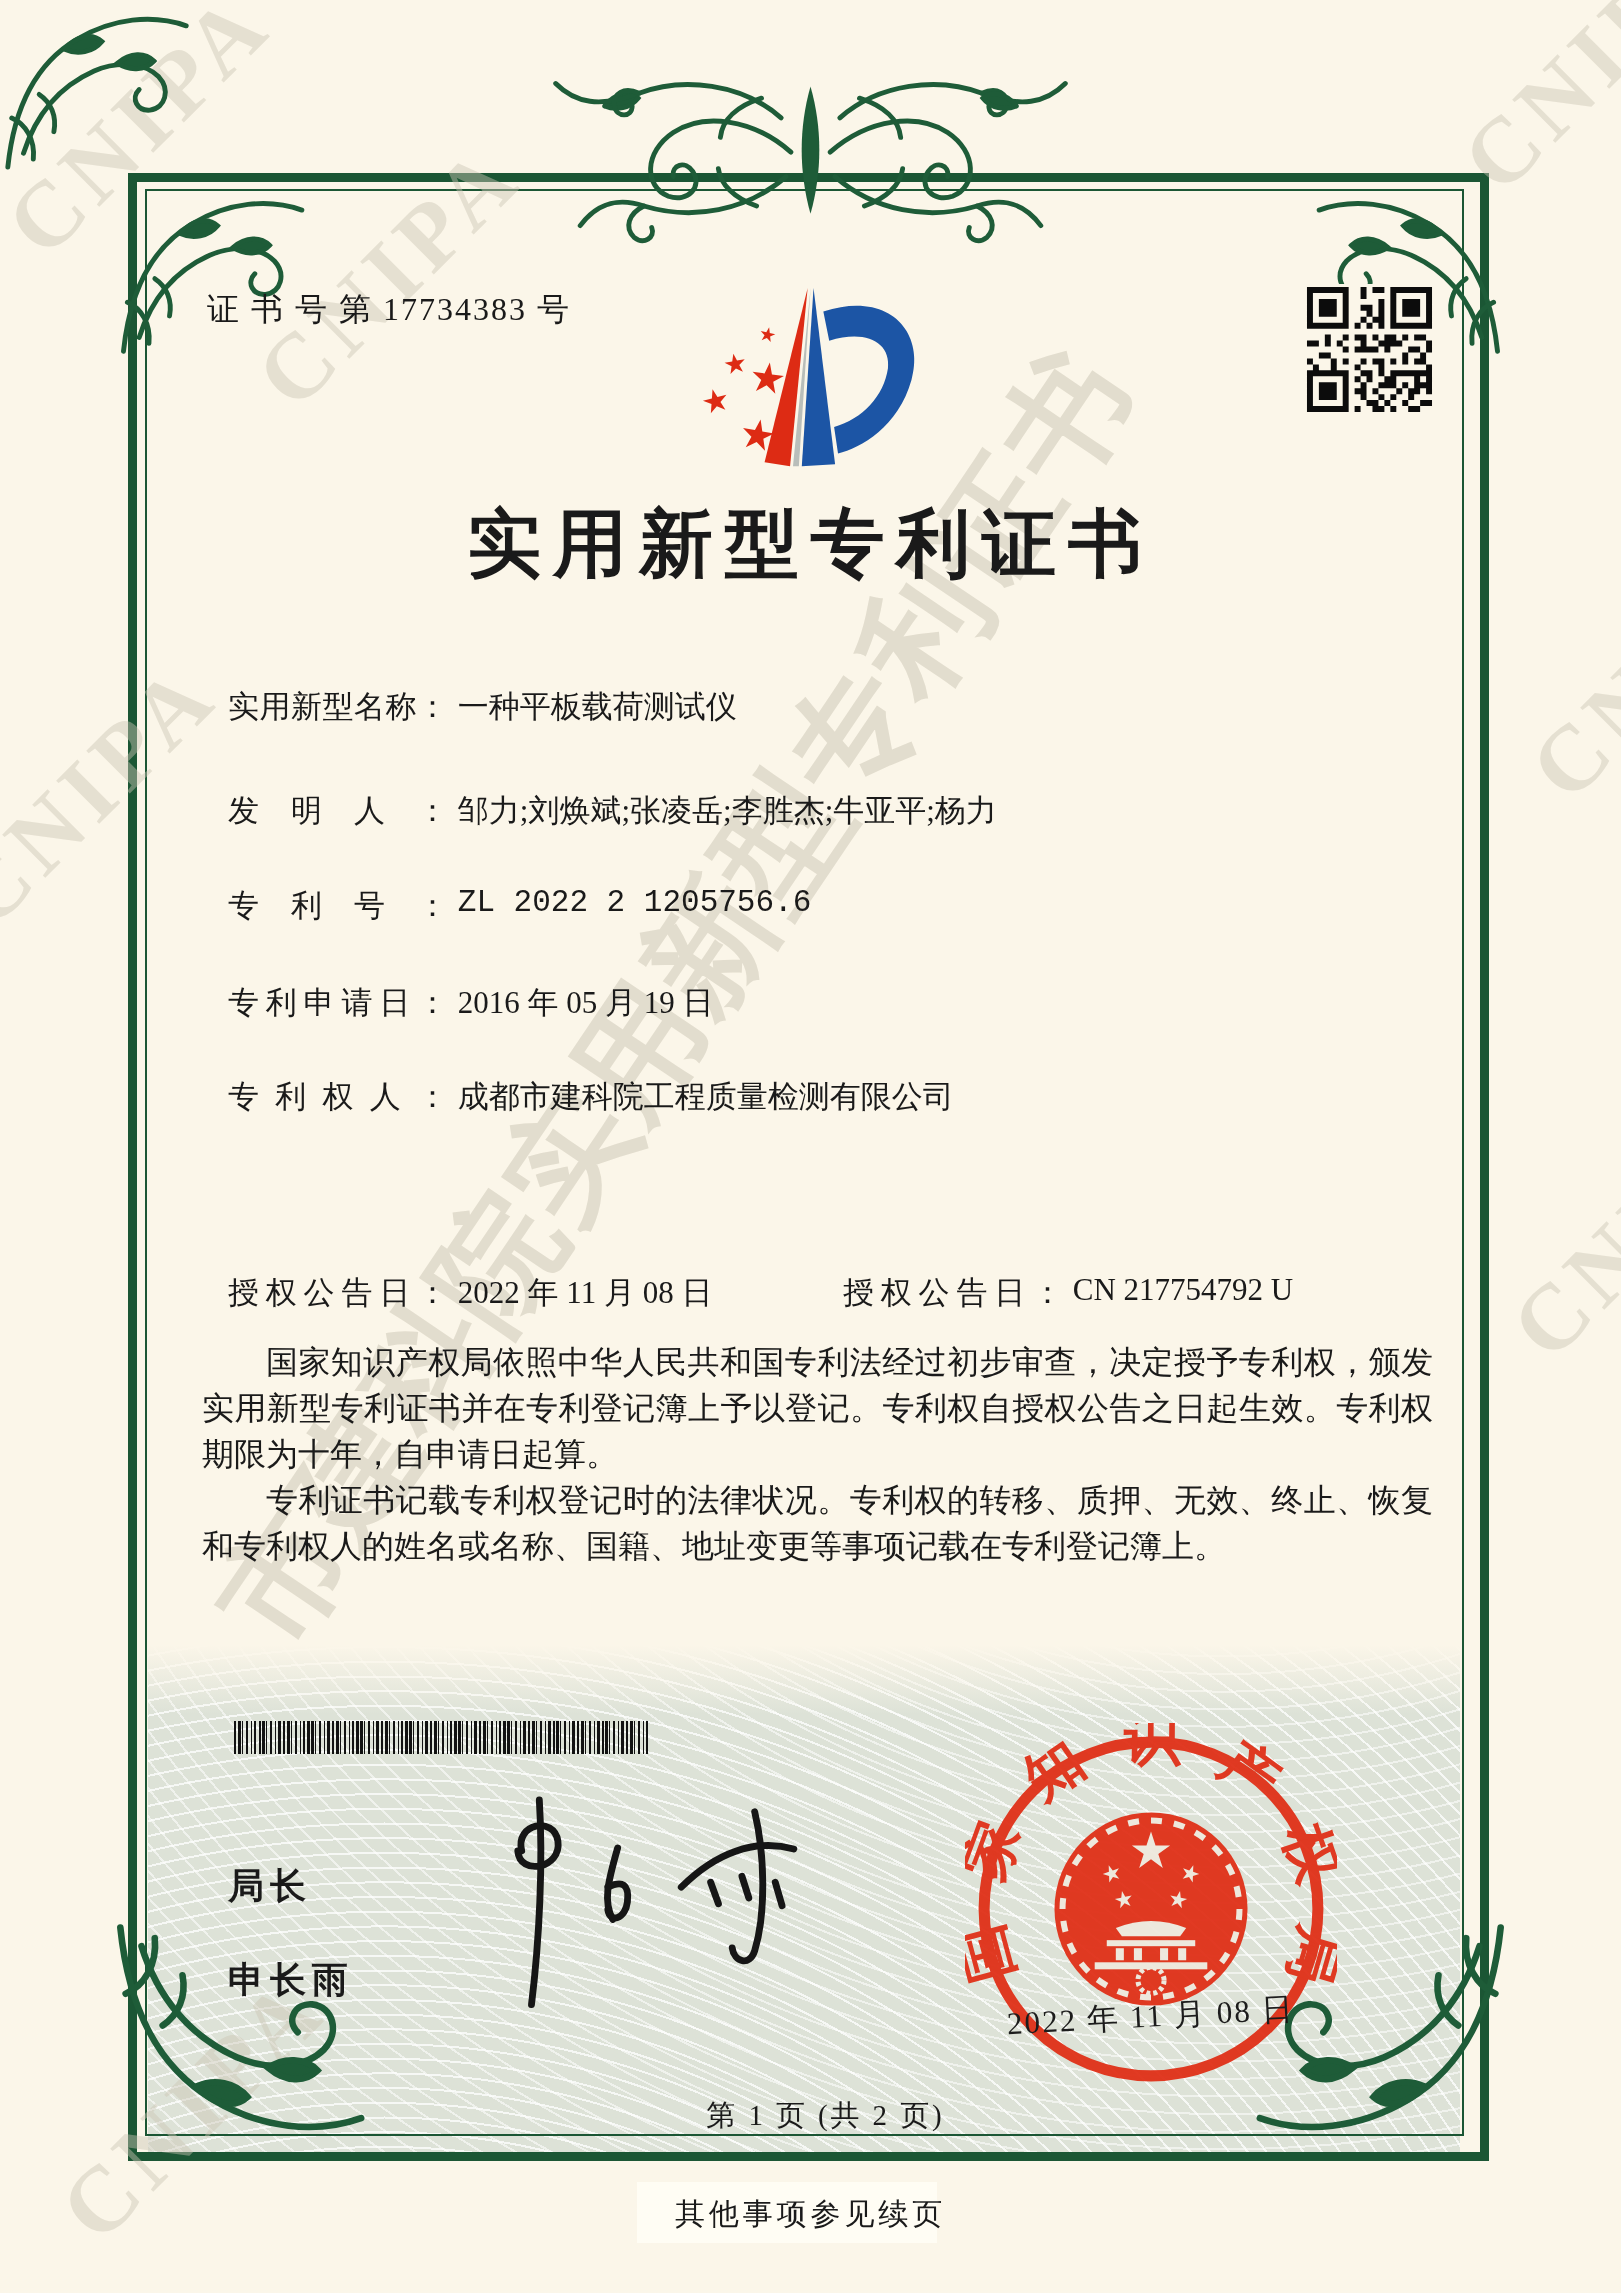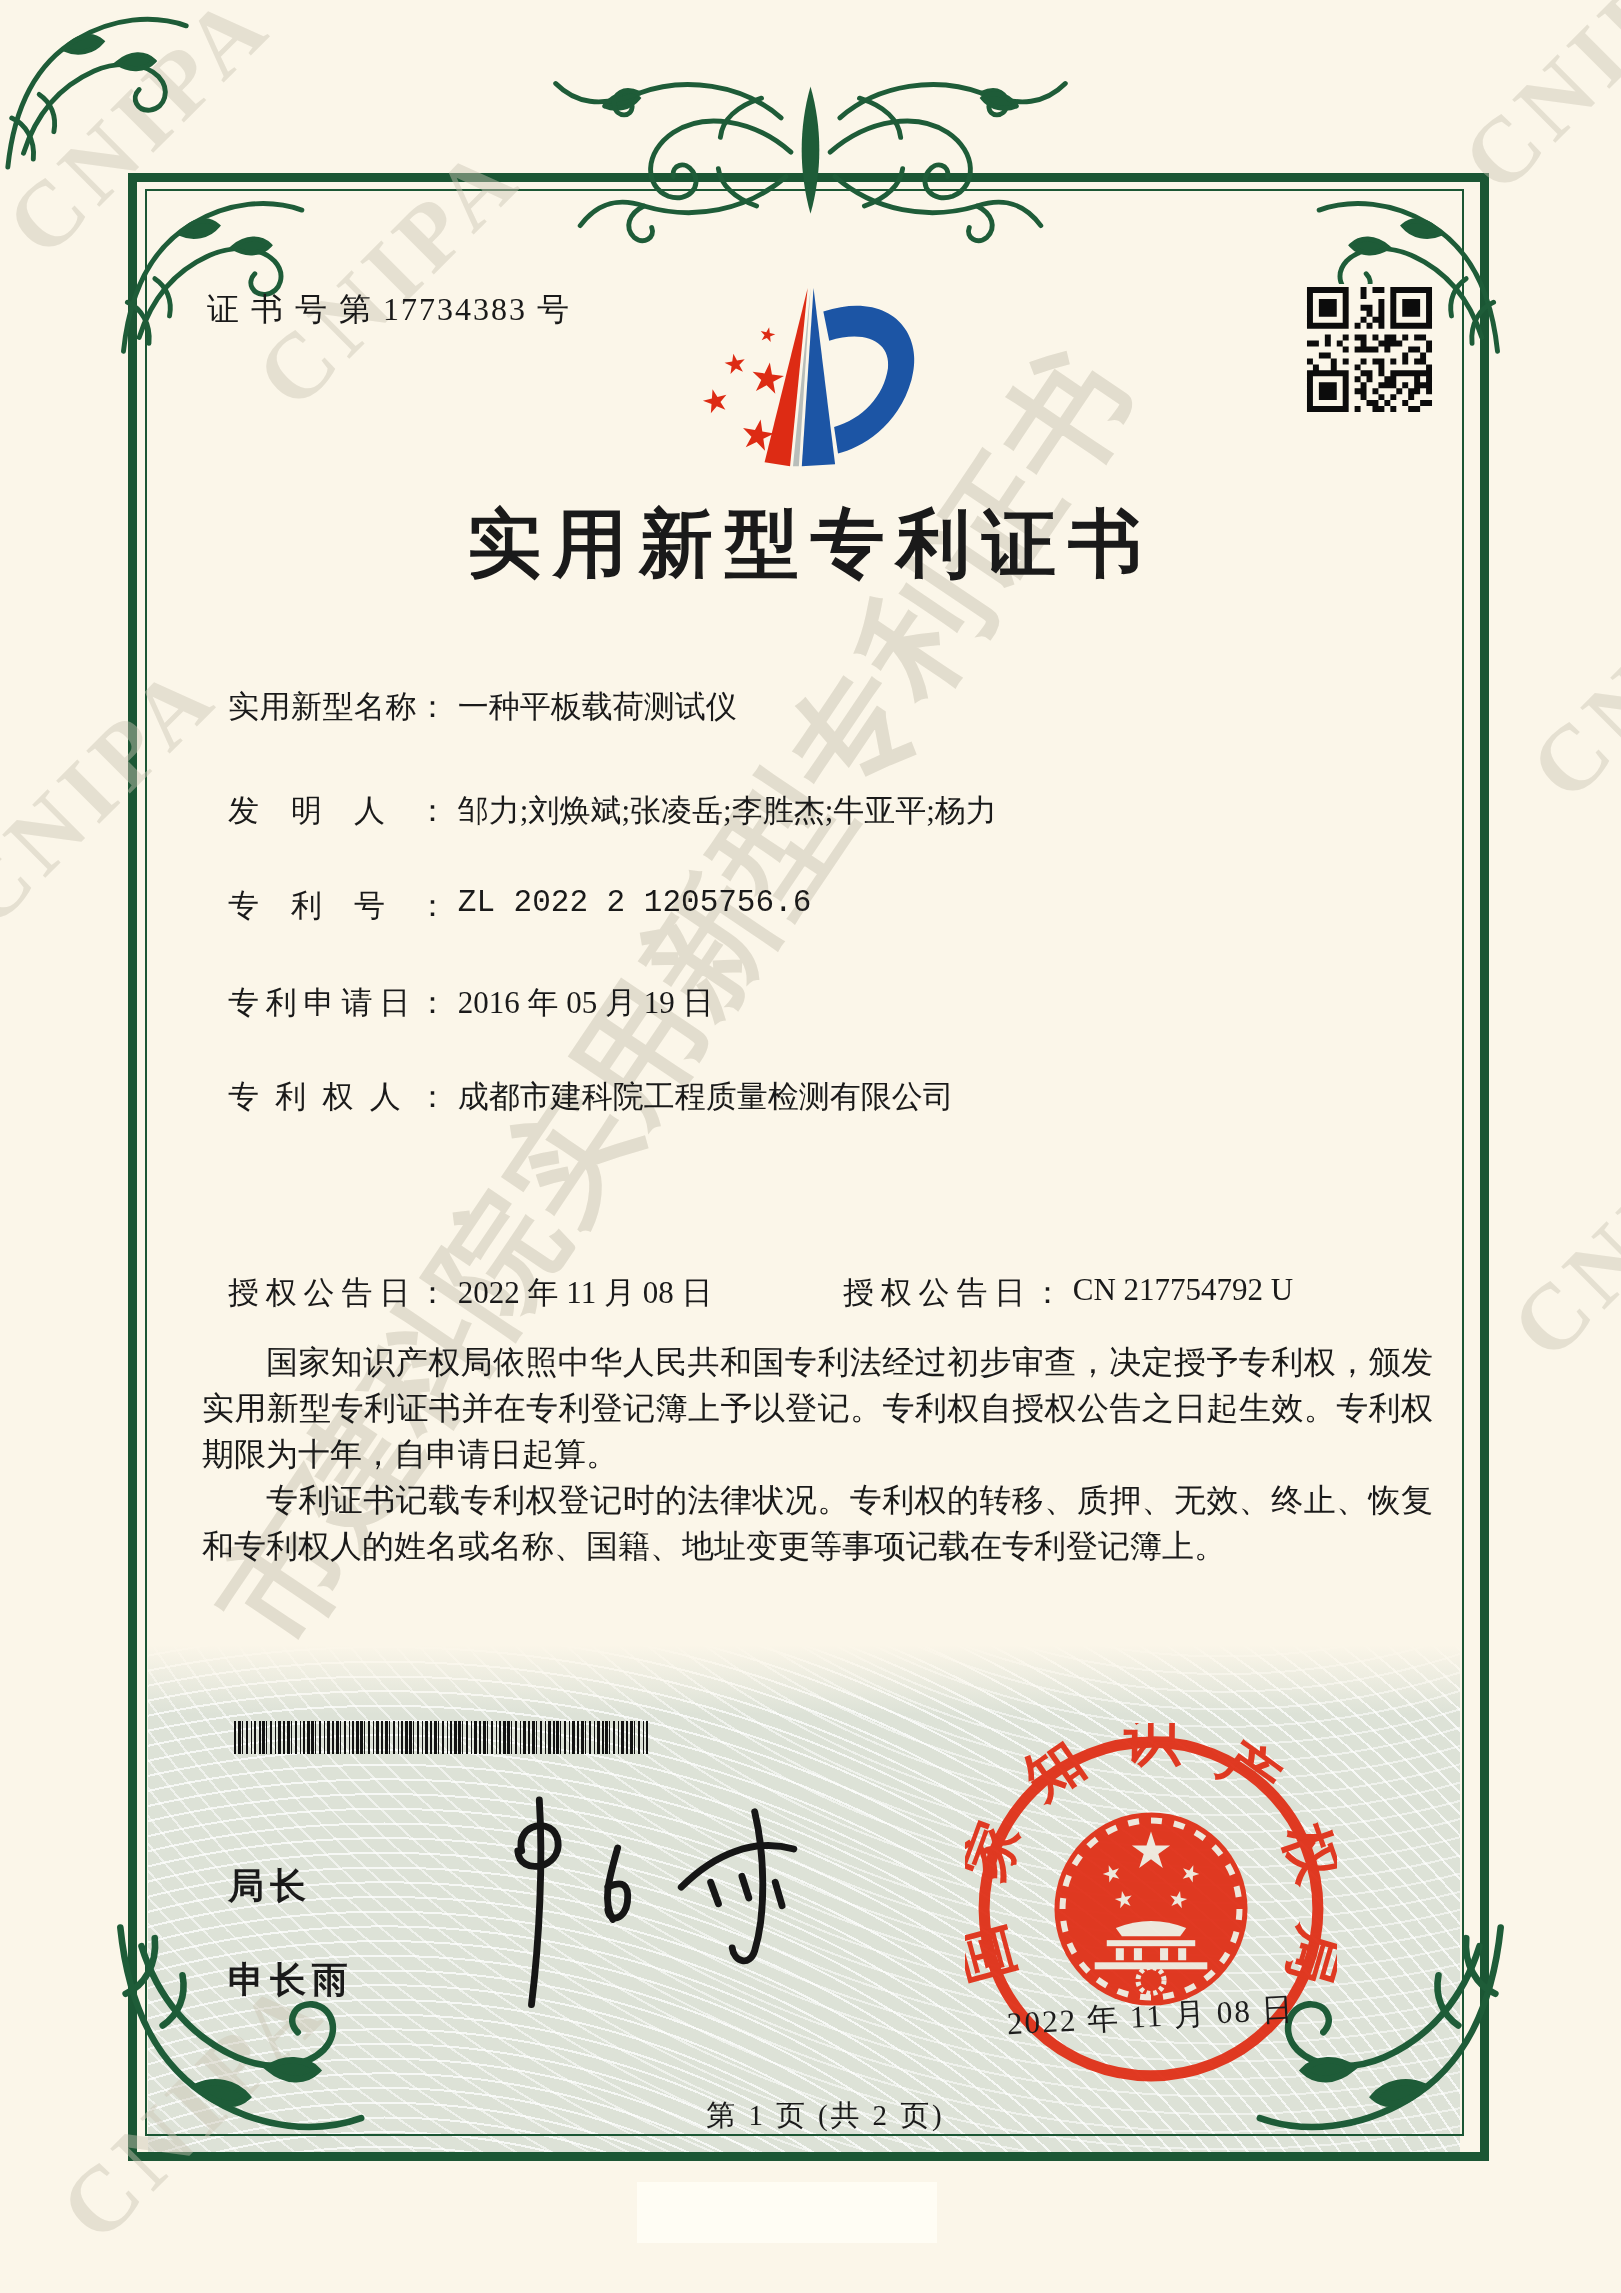--- a/index.html
+++ b/index.html
@@ -204,15 +204,16 @@
     <path id="sealArc" d="M62,271 A150,150 0 1 1 308,271" fill="none"></path>
     <text font-size="56" font-weight="bold" fill="#e03018" font-family="'Liberation Serif',serif">
       <textPath href="#sealArc" startOffset="24" textLength="608" lengthAdjust="spacing">国家知识产权局</textPath>
     </text>
     <text x="185" y="302" text-anchor="middle" font-size="31" fill="#121212" letter-spacing="2" transform="rotate(-3 185 295)" font-family="'Liberation Serif',serif">2022 年 11 月 08 日</text>
   </svg>
 
   <div class="abs footer">第 1 页 (共 2 页)</div>
 
   <div class="abs note-bg"></div>
+  <div class="abs note">其他事项参见续页</div>
 
 </div>
 
 
 </body></html>

